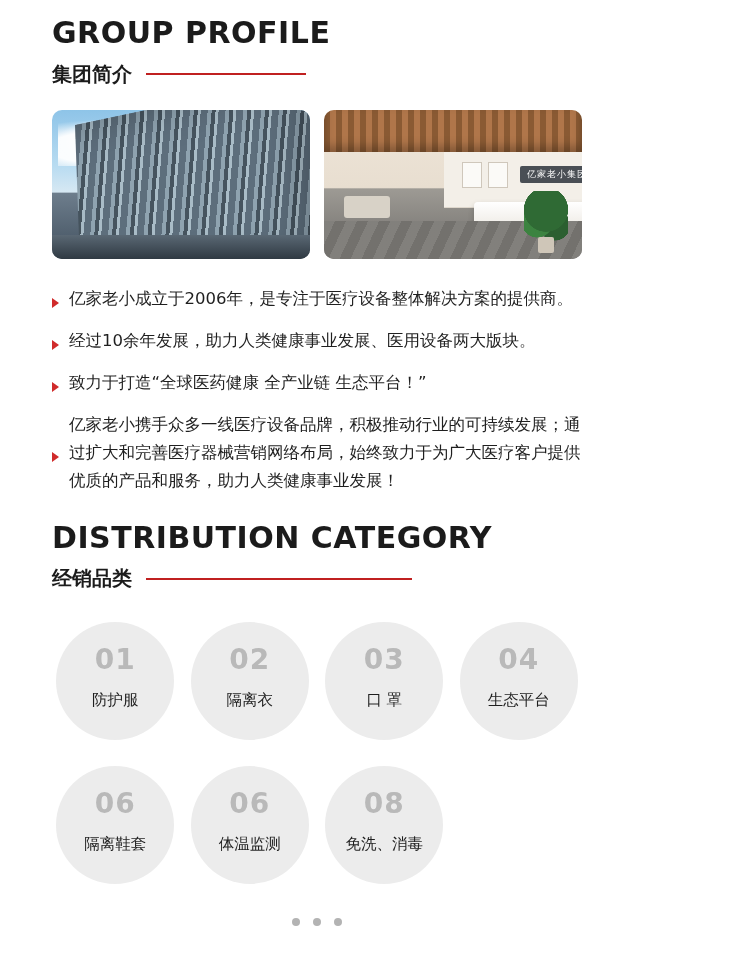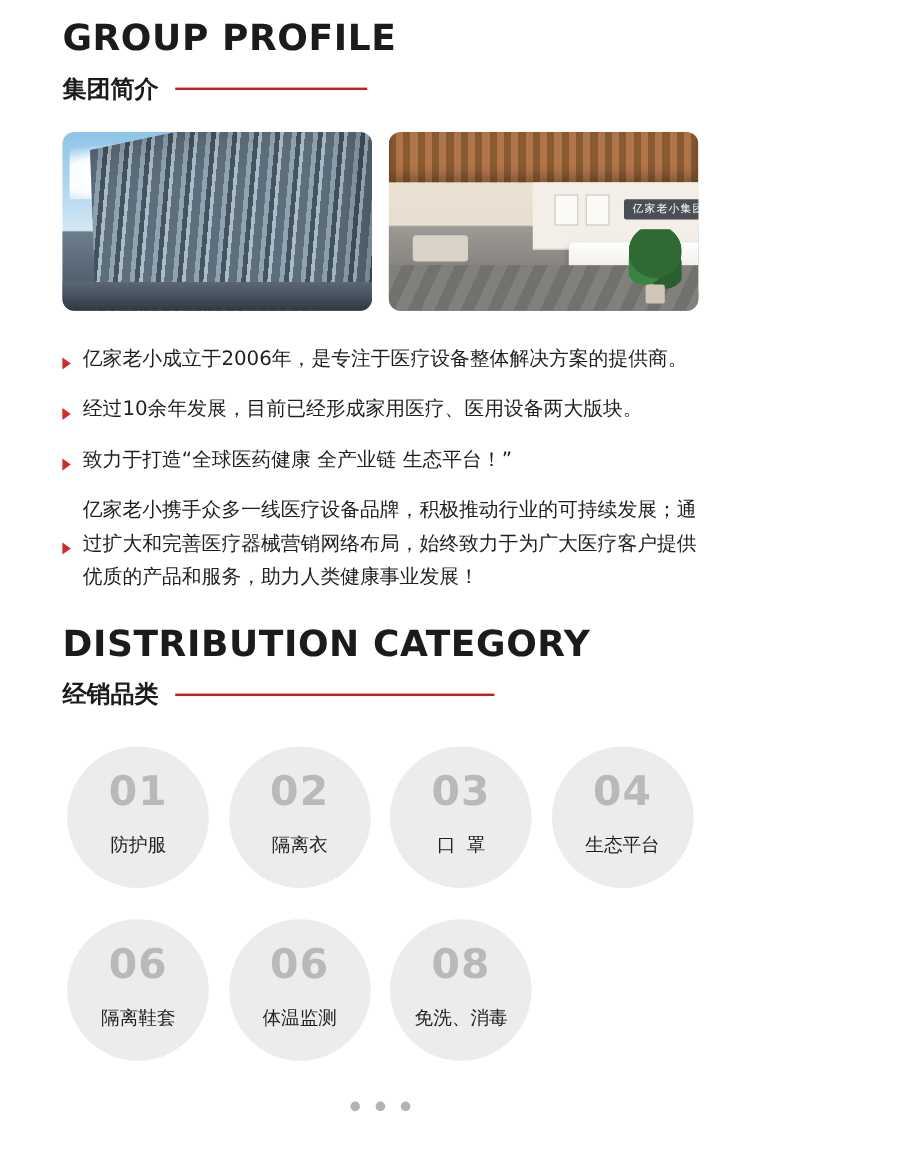--- a/index.html
+++ b/index.html
@@ -196,28 +196,28 @@
     width: 118px; height: 118px;
     border-radius: 50%;
     background: #ececec;
     display: flex;
     align-items: center;
     justify-content: center;
     flex-direction: column;
   }
   .cat-num {
     font-family: "DejaVu Sans", sans-serif;
-    font-size: 34px;
+    font-size: 28px;
     font-weight: bold;
     color: #b9b9b9;
     margin-top: -8px;
     letter-spacing: 1px;
   }
   .cat-label {
-    font-family: Liberation Mono, monospace;
+    font-family: Liberation Sans, sans-serif;
     font-size: 15.5px;
     color: #1f1f1f;
     margin-top: 14px;
   }
 
   
   .dots {
     display: flex;
     justify-content: center;
     gap: 13px;
@@ -263,21 +263,21 @@
       </div>
     </div>
 
     <div class="bullets">
       <div class="bullet">
         <span class="bullet-marker"></span>
         <span class="bullet-text">亿家老小成立于2006年，是专注于医疗设备整体解决方案的提供商。</span>
       </div>
       <div class="bullet">
         <span class="bullet-marker"></span>
-        <span class="bullet-text">经过10余年发展，目前已经形成家用医疗、医用设备两大版块。</span>
+        <span class="bullet-text">经过10余年发展，助力人类健康事业发展、医用设备两大版块。</span>
       </div>
       <div class="bullet">
         <span class="bullet-marker"></span>
         <span class="bullet-text">致力于打造“全球医药健康 全产业链 生态平台！”</span>
       </div>
       <div class="bullet">
         <span class="bullet-marker"></span>
         <span class="bullet-text">亿家老小携手众多一线医疗设备品牌，积极推动行业的可持续发展；通过扩大和完善医疗器械营销网络布局，始终致力于为广大医疗客户提供优质的产品和服务，助力人类健康事业发展！</span>
       </div>
     </div>

